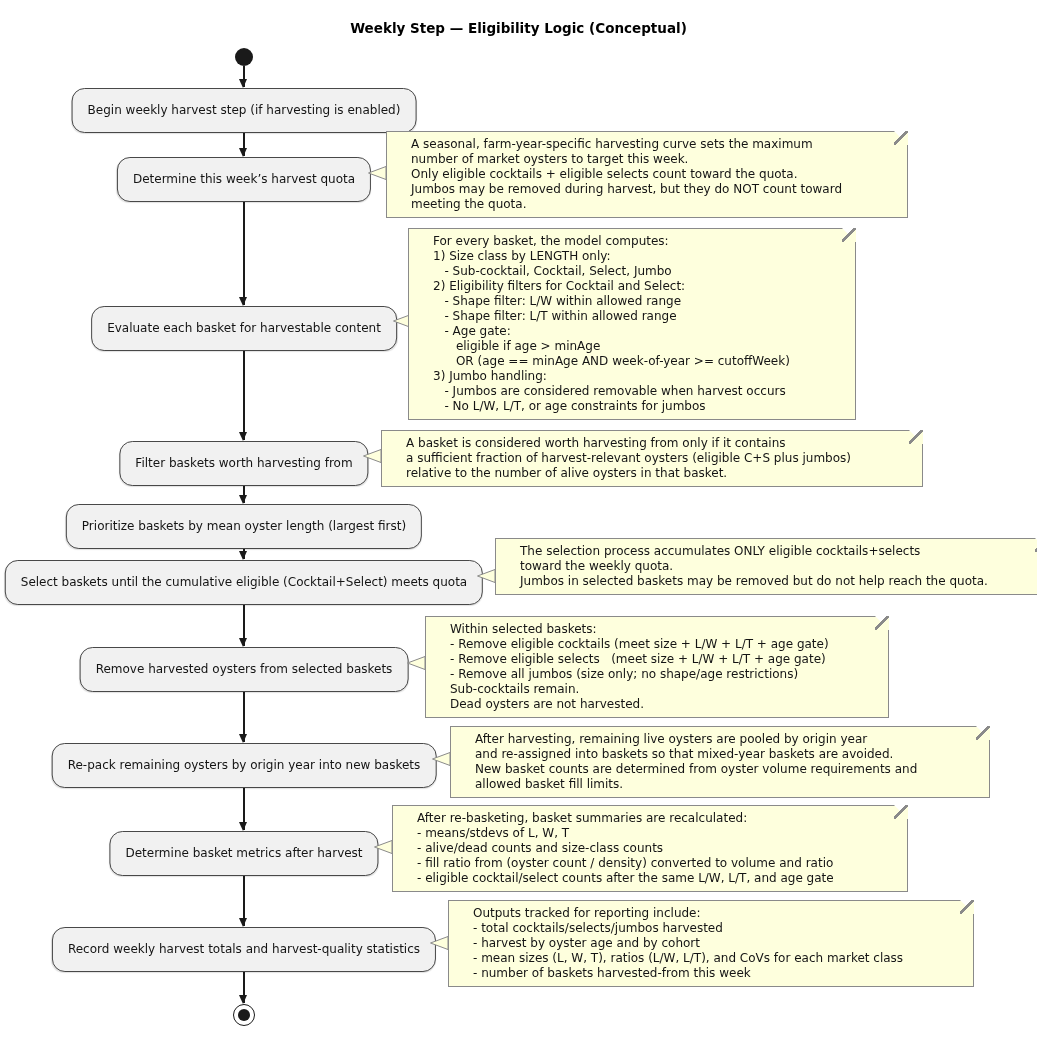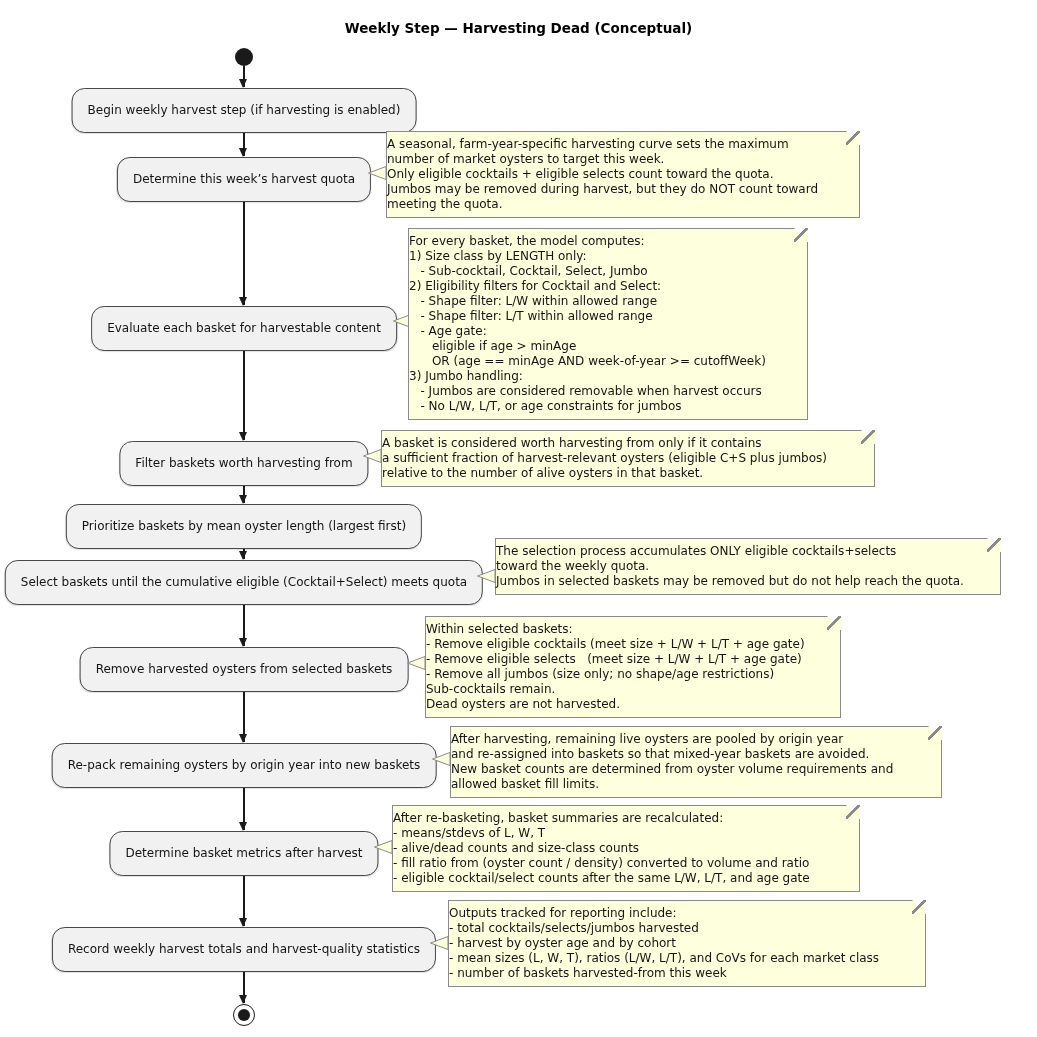--- a/index.html
+++ b/index.html
@@ -30,21 +30,21 @@
   }
   .activity{
     position:absolute;left:244px;transform:translateX(-50%);
     background:#F1F1F1;border:1px solid #484848;border-radius:13px;
     padding:14px 15px;font-size:12px;line-height:15px;white-space:nowrap;
     box-shadow:0 1px 1px rgba(0,0,0,0.12);
   }
   .note{
     position:absolute;
     background:#FEFFDD;border:1px solid #8A8A8A;
-    padding:5px 0;font-size:12px;line-height:15px;
+    padding:5px 24px;font-size:12px;line-height:15px;
     white-space:pre-wrap;
   }
   .note::before{ 
     content:"";position:absolute;top:-1px;right:-1px;width:14px;height:14px;
     background:#ffffff;
     clip-path:polygon(0 0,100% 0,100% 100%);
   }
   .note::after{ 
     content:"";position:absolute;top:-1px;right:-1px;width:14px;height:14px;
     background:linear-gradient(to bottom right,transparent 42%,#8A8A8A 42%,#8A8A8A 56%,#FEFFDD 56%);
@@ -58,21 +58,21 @@
     border-top:9px solid #1a1a1a;
   }
   .conn{position:absolute;}
   .conn polygon{fill:#FEFFDD;stroke:#8A8A8A;stroke-width:1;}
 </style>
 </head>
 <body>
 
 <div id="canvas">
 
-  <div class="title">Weekly Step — Harvesting Dead (Conceptual)</div>
+  <div class="title">Weekly Step — Eligibility Logic (Conceptual)</div>
 
   <div class="start-node"></div>
 
   <div class="arrow" style="top:66px;height:21px"></div>
   <div class="arrow" style="top:120px;height:36px"></div>
   <div class="arrow" style="top:189px;height:116px"></div>
   <div class="arrow" style="top:338px;height:102px"></div>
   <div class="arrow" style="top:472px;height:31px"></div>
   <div class="arrow" style="top:536px;height:23px"></div>
   <div class="arrow" style="top:592px;height:54px"></div>

